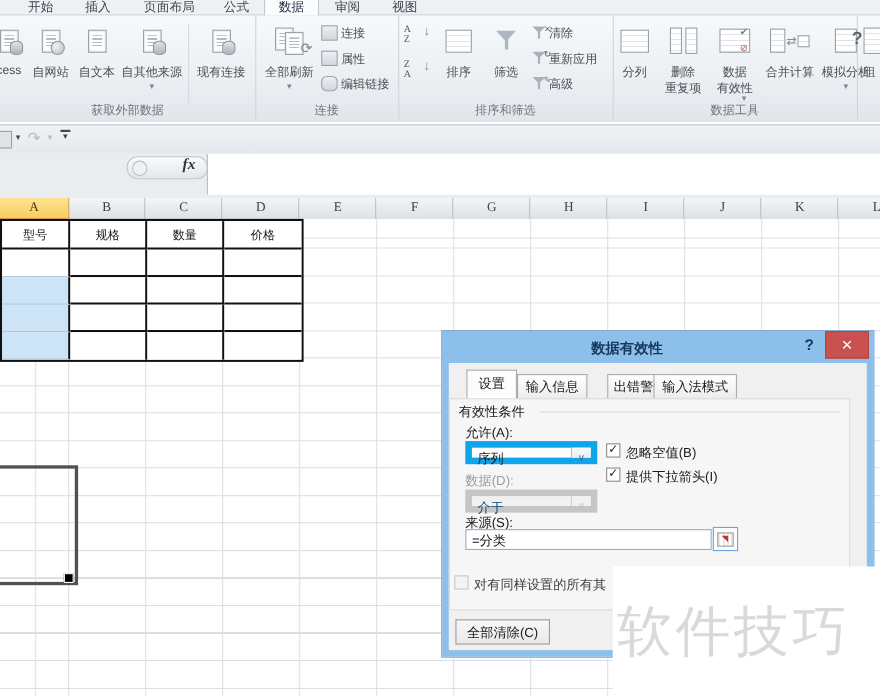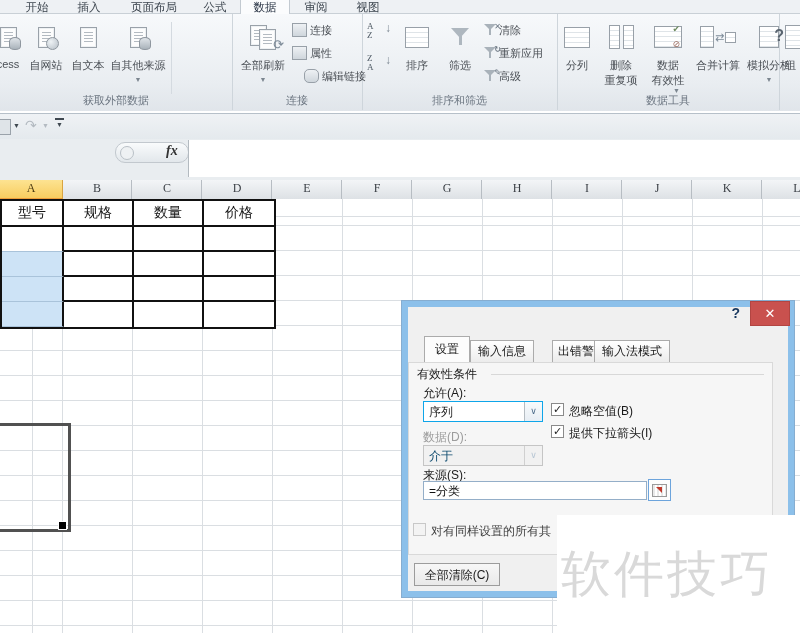--- a/index.html
+++ b/index.html
@@ -48,36 +48,36 @@
   
   .colheads{left:0;top:180px;width:800px;height:19px;background:linear-gradient(#f3f5f7,#dde1e5);border-bottom:1px solid #9aa1a8;
     background-image:repeating-linear-gradient(to right,transparent 0 69px,#b7bdc3 69px 70px),linear-gradient(#f3f5f7,#dde1e5);background-position:62px 0,0 0}
   .chl{position:absolute;top:1px;width:70px;text-align:center;font-family:"Liberation Serif",serif;font-size:12px;color:#3a3f45}
   .colA{position:absolute;left:0;top:0;width:62px;height:18px;background:linear-gradient(#fde391,#f8cd60);border-right:1px solid #d9a441;border-bottom:2px solid #ef9e39;text-align:center;font-family:"Liberation Serif",serif;font-size:12px;color:#4a3a12;line-height:17px}
   .gridbg{left:0;top:199px;width:800px;height:434px;background-color:#fff;background-image:
      repeating-linear-gradient(to right,#dadee2 0 1px,transparent 1px 70px),
      repeating-linear-gradient(to bottom,#dadee2 0 1px,transparent 1px 25px);
      background-position:62px 0,0 26px}
   .dtable{left:0;top:199px;display:grid;grid-template-columns:62px 70px 70px 70px;grid-template-rows:26px 25px 25px 25px 25px;border:2px solid #111;z-index:1}
-  .dc{border-right:2px solid #111;border-bottom:2px solid #111;display:flex;align-items:center;justify-content:center;font-size:14px;color:#161616;background:#fff}
+  .dc{border-right:2px solid #111;border-bottom:2px solid #111;display:flex;align-items:center;justify-content:center;font-size:11px;color:#161616;background:#fff}
   .dc.last{border-right:none}.dc.bot{border-bottom:none}
   .dc.asel{background:#cde3f6;border-bottom:1px solid #a9c3da}
   .dc.awhite{background:#fff;border-bottom:1px solid #a9c3da}
   .selbox{left:-4px;top:423px;width:69px;height:103px;border:3px solid #515151;z-index:2}
   .handle{left:58px;top:521px;width:7px;height:7px;background:#000;border:1px solid #fff;z-index:3}
   
   .dialog{left:402px;top:301px;width:380px;height:284px;border:6px solid #8cc0ea;outline:1px solid #86add0;background:#f0f0f0;z-index:5;font-size:12px;color:#1a1a1a}
   .dlg-title{position:absolute;left:-6px;right:-6px;top:-6px;height:29px;background:#8cc0ea;text-align:center;line-height:31px;font-size:13px;font-weight:bold;color:#17375e;padding-right:56px;box-sizing:border-box}
   .dlg-help{position:absolute;top:-2px;right:48px;font-size:14px;font-weight:bold;color:#17375e;z-index:6}
   .dlg-close{position:absolute;top:-6px;right:-2px;width:40px;height:25px;background:#c9514e;border:1px solid #b24542;color:#fff;font-size:13px;text-align:center;line-height:24px;z-index:6;box-sizing:border-box}
   .dtab{position:absolute;border:1px solid #ababab;border-bottom:none;background:linear-gradient(#fff,#ececec);text-align:center;font-size:12px;line-height:21px;height:21px;box-sizing:content-box}
   .dtab.active{background:#fcfcfc;z-index:2;line-height:25px}
   .dpanel{position:absolute;left:0;top:55px;width:365px;height:193px;background:#f6f6f6;border:1px solid #d9d9d9;box-sizing:border-box}
   .dlabel{position:absolute;font-size:12px;color:#1a1a1a;white-space:nowrap}
-  .dd{position:absolute;width:120px;height:21px;background:#fff;border:1px solid #0ea5e9;box-sizing:border-box}
+  .dd{position:absolute;width:120px;height:21px;background:#fff;border:6px solid #0ea5e9;box-sizing:border-box}
   .dd .tx{position:absolute;left:5px;top:2px;font-size:12px}
   .dd .btn{position:absolute;right:0;top:0;bottom:0;width:17px;border-left:1px solid #b5bcc2;background:linear-gradient(#f7fafc,#e8eef4);text-align:center;font-size:9px;line-height:19px;color:#4d6b8a}
   .dd.dis{background:#f1f1f1;border-color:#c5c5c5}
   .dd.dis .tx{color:#0c4a6e}
   .dd.dis .btn{background:#f1f1f1;border-left-color:#d0d0d0;color:#b7c6d4}
   .chk{position:absolute;width:13px;height:13px;background:#fff;border:1px solid #8a8a8a;box-sizing:border-box;text-align:center;line-height:11px;font-size:11px;font-weight:bold;color:#222}
   .chk.dis{background:#f3f3f3;border-color:#c8c8c8}
   .srcinput{position:absolute;left:14px;top:118px;width:224px;height:19px;border:1px solid #94aec8;background:#fff;box-sizing:border-box}
   .srcinput input{position:absolute;left:3px;top:1px;width:210px;border:0;outline:0;background:transparent;font-size:12px;color:#111;font-family:"Liberation Sans",sans-serif}
   .pickbtn{position:absolute;left:239px;top:116px;width:23px;height:22px;border:1px solid #6da4dc;background:#fdfdfd;box-sizing:border-box}
@@ -136,20 +136,29 @@
         <span class="bicon">
             <span class="ic-doc">
               <i></i>
               <span class="ic-db"></span>
             </span>
           </span>
         <span class="blab">自其他来源</span>
         <span class="bdrop">▼</span>
       </div>
       <span class="gsep" style="left:171px"></span>
+      <div class="bigbtn" style="left:173px;width:56px">
+        <span class="bicon">
+            <span class="ic-doc">
+              <i></i>
+              <span class="ic-db"></span>
+            </span>
+          </span>
+        <span class="blab">现有连接</span>
+      </div>
       <span class="glabel">获取外部数据</span>
     </div>
 
     <div class="rgroup" style="left:232px;width:130px">
       <div class="bigbtn" style="left:4px;width:54px">
         <span class="bicon">
           <span class="ic-doc" style="margin-right:-8px;margin-top:-4px">
               <i></i>
             </span>
           <span class="ic-doc" style="margin-top:4px">
@@ -161,21 +170,21 @@
         <span class="bdrop">▼</span>
       </div>
       <div class="srow" style="left:60px;top:8px">
         <span class="mic"></span>
         <span>连接</span>
       </div>
       <div class="srow" style="left:60px;top:31px">
         <span class="mic"></span>
         <span>属性</span>
       </div>
-      <div class="srow" style="left:72px;top:54px">
+      <div class="srow" style="left:60px;top:54px">
         <span class="mic" style="border-radius:5px"></span>
         <span>编辑链接</span>
       </div>
       <span class="glabel">连接</span>
     </div>
 
     <div class="rgroup" style="left:362px;width:195px">
       <div class="azb" style="top:8px">
         <div>A</div>
         <div>Z</div>
@@ -343,20 +352,21 @@
     <div class="dc asel bot"></div>
     <div class="dc bot"></div>
     <div class="dc bot"></div>
     <div class="dc last bot"></div>
   </div>
 
   <div class="abs selbox"></div>
   <div class="abs handle"></div>
 
   <div class="abs dialog">
+    <div class="dlg-title">数据有效性</div>
     <div class="dlg-help">?</div>
     <div class="dlg-close">✕</div>
 
     <div class="dtab active" style="left:16px;top:29px;width:44px;height:25px">设置</div>
     <div class="dtab" style="left:62px;top:33px;width:62px">输入信息</div>
     <div class="dtab" style="left:144px;top:33px;width:58px">出错警告</div>
     <div class="dtab" style="left:186px;top:33px;width:74px">输入法模式</div>
 
     <div class="dpanel">
       <span class="dlabel" style="left:8px;top:3px">有效性条件</span>

